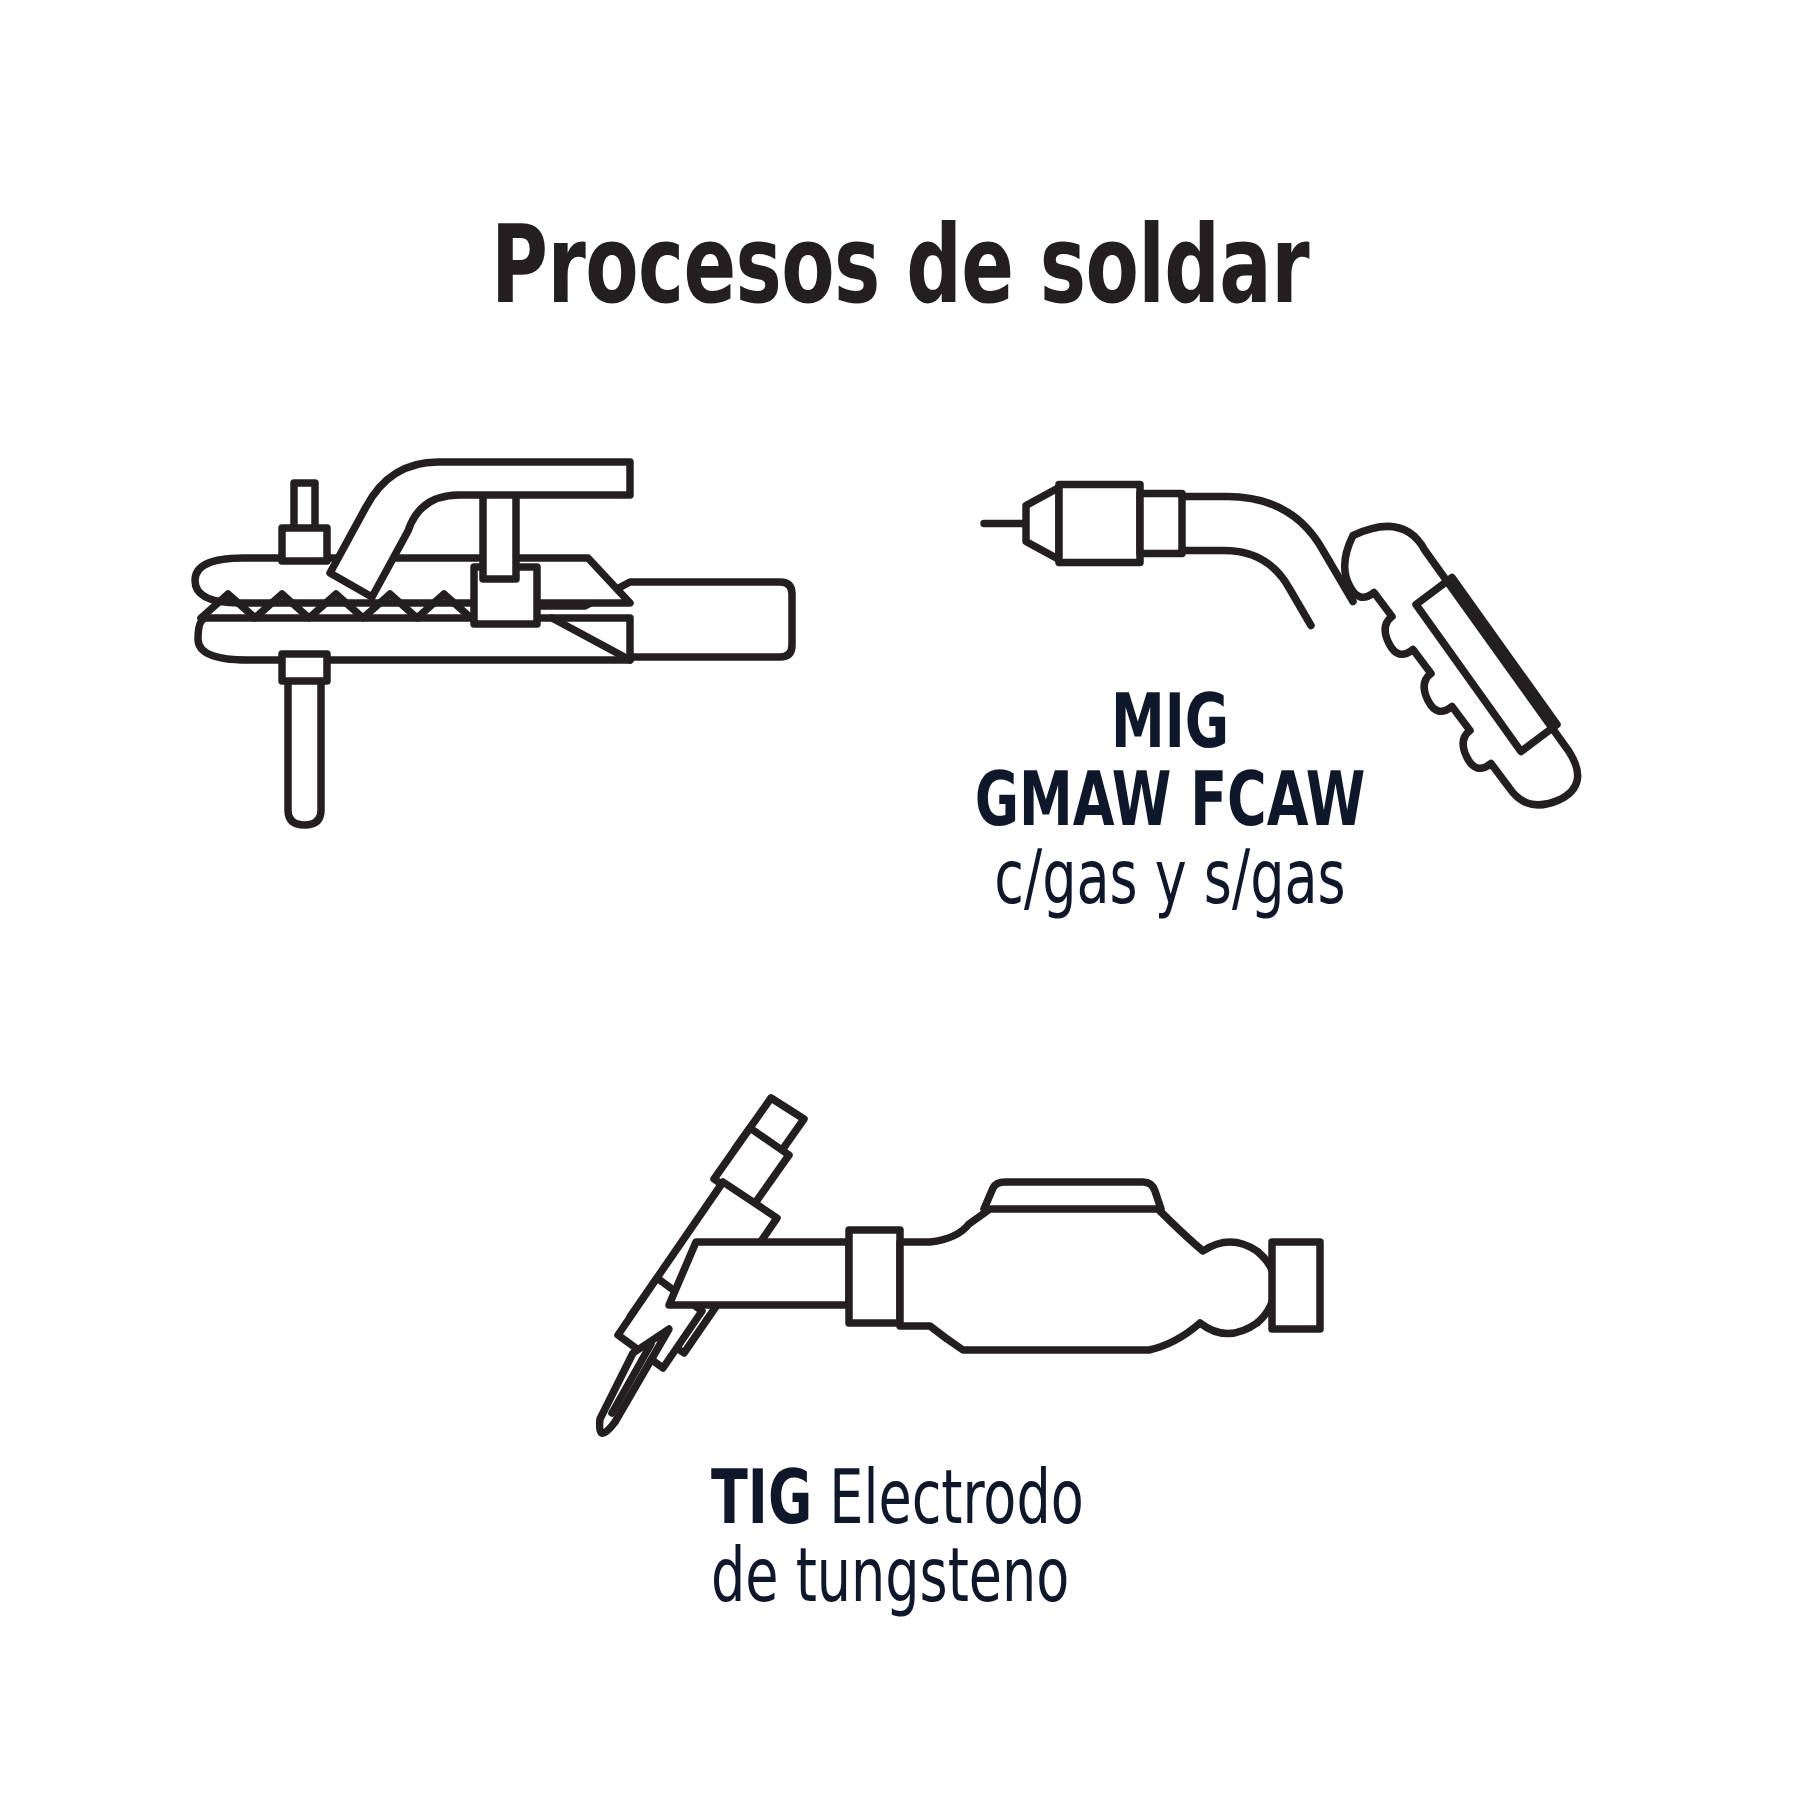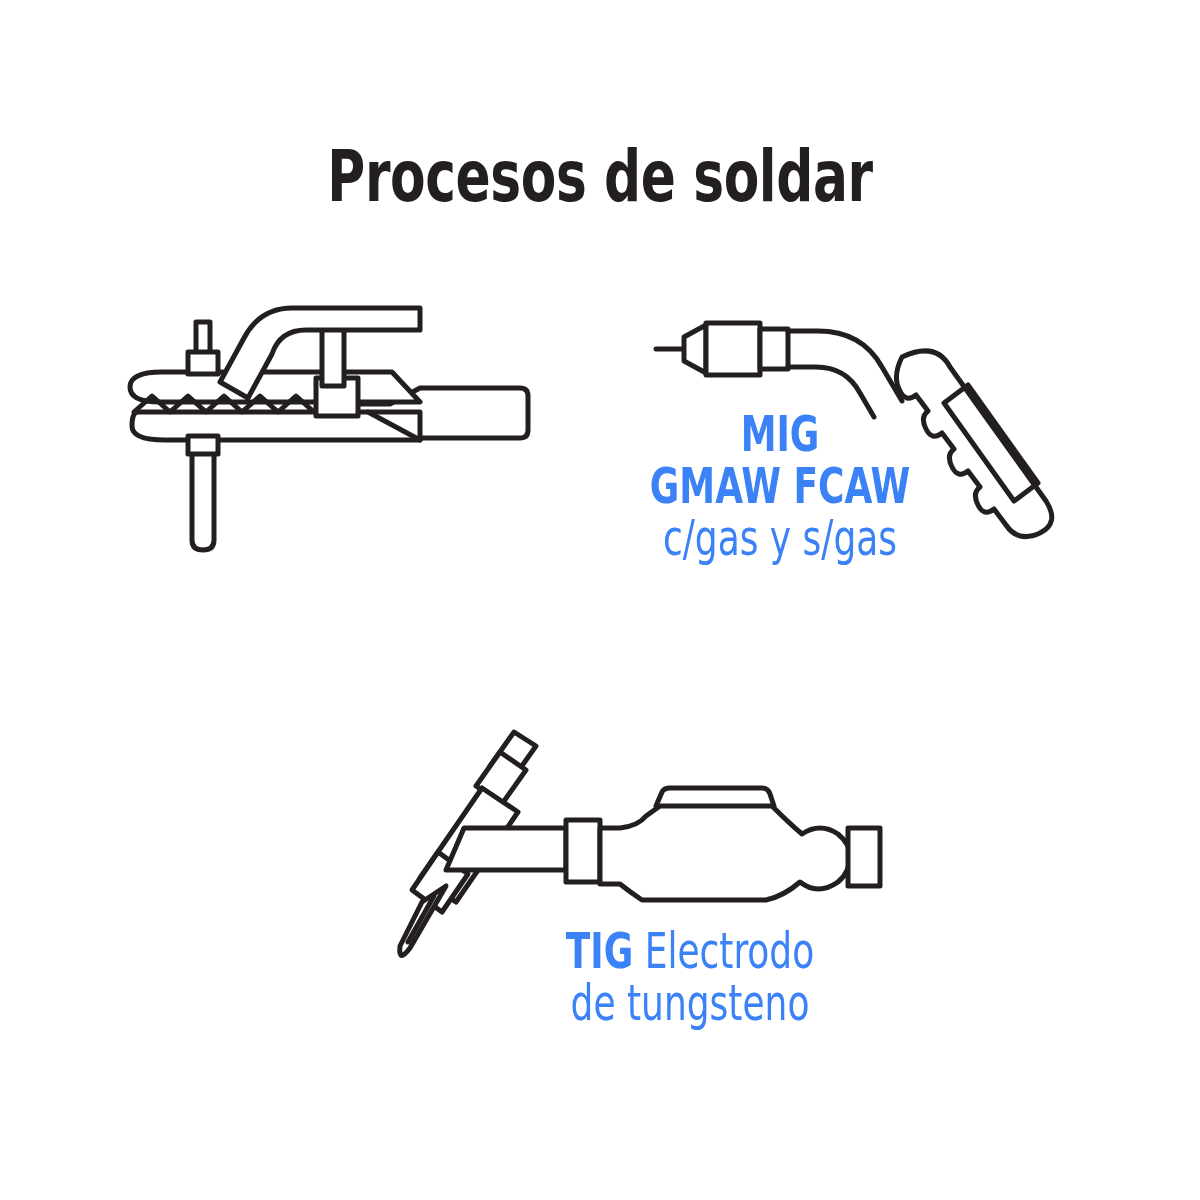--- a/index.html
+++ b/index.html
@@ -38,23 +38,24 @@
     color: #231f20;
     transform: scaleX(0.80);
     transform-origin: center top;
     white-space: nowrap;
   }
 
   
   .caption {
     position: absolute;
     font-family: "DejaVu Sans Condensed", "Liberation Sans Narrow", "Liberation Sans", sans-serif;
-    color: #3b82f6;
+    color: #0f172a;
     line-height: 1.04;
     white-space: nowrap;
+    margin-top: 47px;
   }
   .caption .ln {
     display: block;
     transform: scaleX(0.80);
   }
   .bold { font-weight: bold; }
   .reg  { font-weight: normal; }
 
   
   #smaw-caption {
@@ -74,21 +75,20 @@
     text-align: center;
     font-size: 50px;
   }
   #mig-caption .ln { transform-origin: center; }
 
   
   #tig-caption {
     left: 420px;
     top: 925px;
     width: 540px;
-    text-align: center;
     font-size: 50px;
   }
   #tig-caption .ln { transform-origin: center; }
 
   
   .illus { position: absolute; }
   #smaw-illus { left: 120px; top: 300px; width: 430px; height: 260px; }
   #mig-illus  { left: 650px; top: 305px; width: 440px; height: 240px; }
   #tig-illus  { left: 390px; top: 710px; width: 560px; height: 300px; }
 

